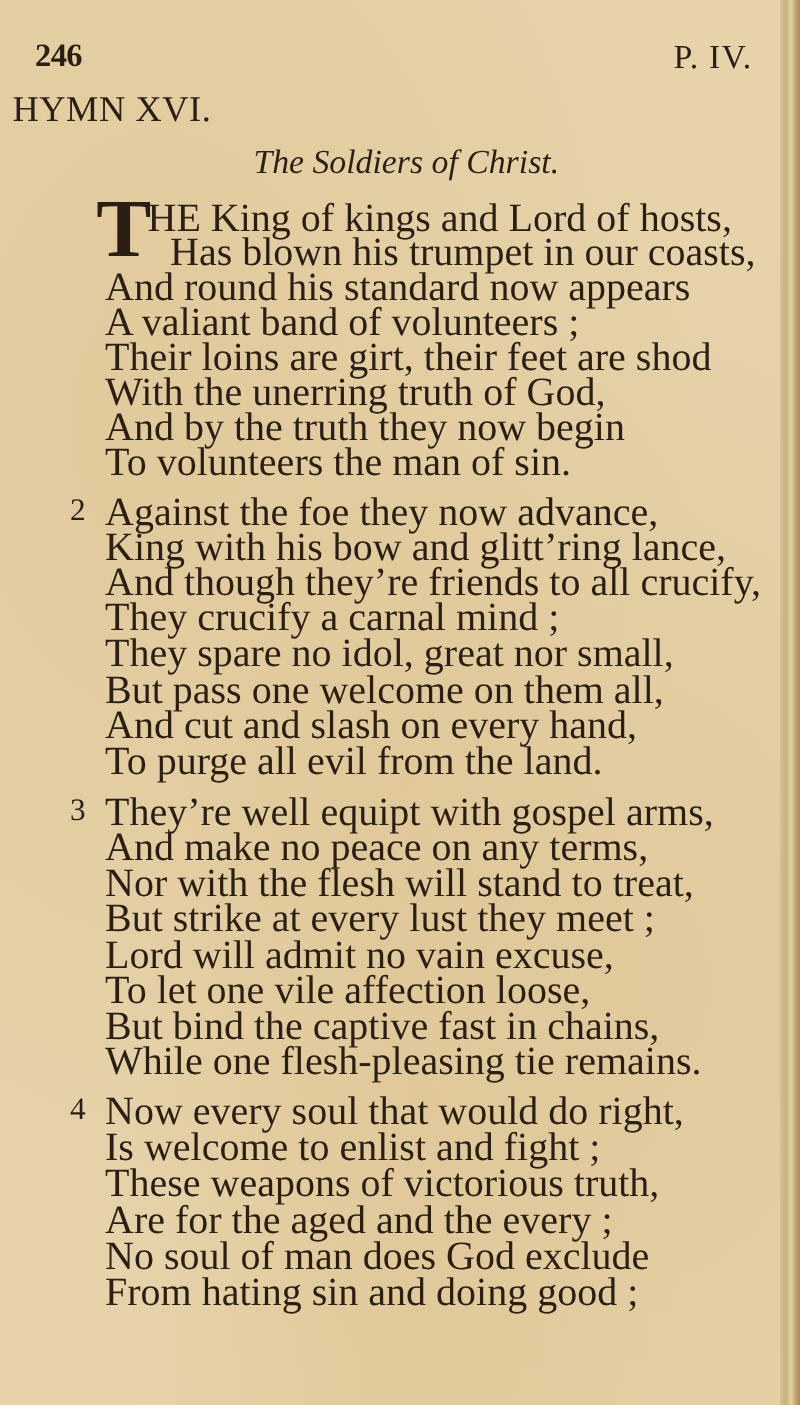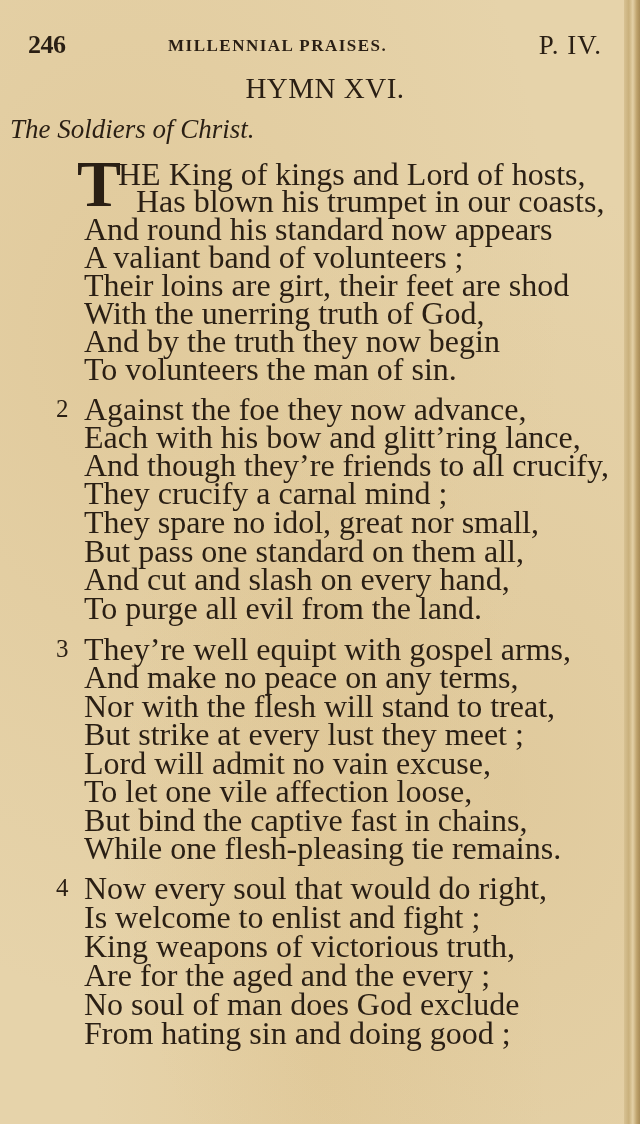--- a/index.html
+++ b/index.html
@@ -31,25 +31,25 @@
     }
     .book-title {
       position: absolute; left: 140px; top: 6px;
       font-size: 17px; font-weight: bold; letter-spacing: 1.5px;
     }
     .part-label {
       position: absolute; right: 0; top: 0;
       font-size: 27px; font-weight: normal; letter-spacing: 1px;
     }
     .hymn-title {
-      position: absolute; top: 72px; left: 0; width: 640px; text-align: center;
+      position: absolute; top: 72px; left: 0; width: 640px; 
       font-size: 29px; letter-spacing: 0.5px; padding-left: 10px; box-sizing: border-box;
     }
     .hymn-subtitle {
-      position: absolute; top: 114px; left: 0; width: 640px; 
+      position: absolute; top: 114px; left: 0; width: 640px; text-align: center;
       font-size: 27px; font-style: italic; padding-left: 10px; box-sizing: border-box;
     }
     .line {
       position: absolute; left: 84px; white-space: nowrap;
       font-size: 32px; line-height: 28px;
     }
     .verse-number {
       position: absolute; left: 56px; font-size: 25px; line-height: 28px;
     }
     .drop-cap {
@@ -58,21 +58,20 @@
     }
   </style>
 </head>
 <body>
 
 <div class="page">
   <div class="page-edge"></div>
 
   <div class="running-head">
     <span class="page-number">246</span>
-    <span class="book-title">MILLENNIAL PRAISES.</span>
     <span class="part-label">P. IV.</span>
   </div>
 
   <div class="hymn-title">HYMN XVI.</div>
   <div class="hymn-subtitle">The Soldiers of Christ.</div>
 
   <span class="drop-cap">T</span>
   <div>
     <span class="line" style="left:118px;top:160px">HE King of kings and Lord of hosts,</span>
     <span class="line" style="left:136px;top:187px">Has blown his trumpet in our coasts,</span>
@@ -80,43 +79,43 @@
     <span class="line" style="top:243px">A valiant band of volunteers ;</span>
     <span class="line" style="top:271px">Their loins are girt, their feet are shod</span>
     <span class="line" style="top:299px">With the unerring truth of God,</span>
     <span class="line" style="top:327px">And by the truth they now begin</span>
     <span class="line" style="top:355px">To volunteers the man of sin.</span>
   </div>
 
   <div>
     <span class="verse-number" style="top:395px">2</span>
     <span class="line" style="top:395px">Against the foe they now advance,</span>
-    <span class="line" style="top:423px">Each with his bow and glitt’ring lance,</span>
+    <span class="line" style="top:423px">King with his bow and glitt’ring lance,</span>
     <span class="line" style="top:451px">And though they’re friends to all crucify,</span>
     <span class="line" style="top:479px">They crucify a carnal mind ;</span>
     <span class="line" style="top:508px">They spare no idol, great nor small,</span>
-    <span class="line" style="top:537px">But pass one standard on them all,</span>
+    <span class="line" style="top:537px">But pass one welcome on them all,</span>
     <span class="line" style="top:565px">And cut and slash on every hand,</span>
     <span class="line" style="top:594px">To purge all evil from the land.</span>
   </div>
 
   <div>
     <span class="verse-number" style="top:635px">3</span>
     <span class="line" style="top:635px">They’re well equipt with gospel arms,</span>
     <span class="line" style="top:663px">And make no peace on any terms,</span>
     <span class="line" style="top:692px">Nor with the flesh will stand to treat,</span>
     <span class="line" style="top:720px">But strike at every lust they meet ;</span>
     <span class="line" style="top:749px">Lord will admit no vain excuse,</span>
     <span class="line" style="top:777px">To let one vile affection loose,</span>
     <span class="line" style="top:806px">But bind the captive fast in chains,</span>
     <span class="line" style="top:834px">While one flesh-pleasing tie remains.</span>
   </div>
 
   <div>
     <span class="verse-number" style="top:874px">4</span>
     <span class="line" style="top:874px">Now every soul that would do right,</span>
     <span class="line" style="top:903px">Is welcome to enlist and fight ;</span>
-    <span class="line" style="top:932px">King weapons of victorious truth,</span>
+    <span class="line" style="top:932px">These weapons of victorious truth,</span>
     <span class="line" style="top:961px">Are for the aged and the every ;</span>
     <span class="line" style="top:990px">No soul of man does God exclude</span>
     <span class="line" style="top:1019px">From hating sin and doing good ;</span>
   </div>
 </div>
 
 </body></html>

